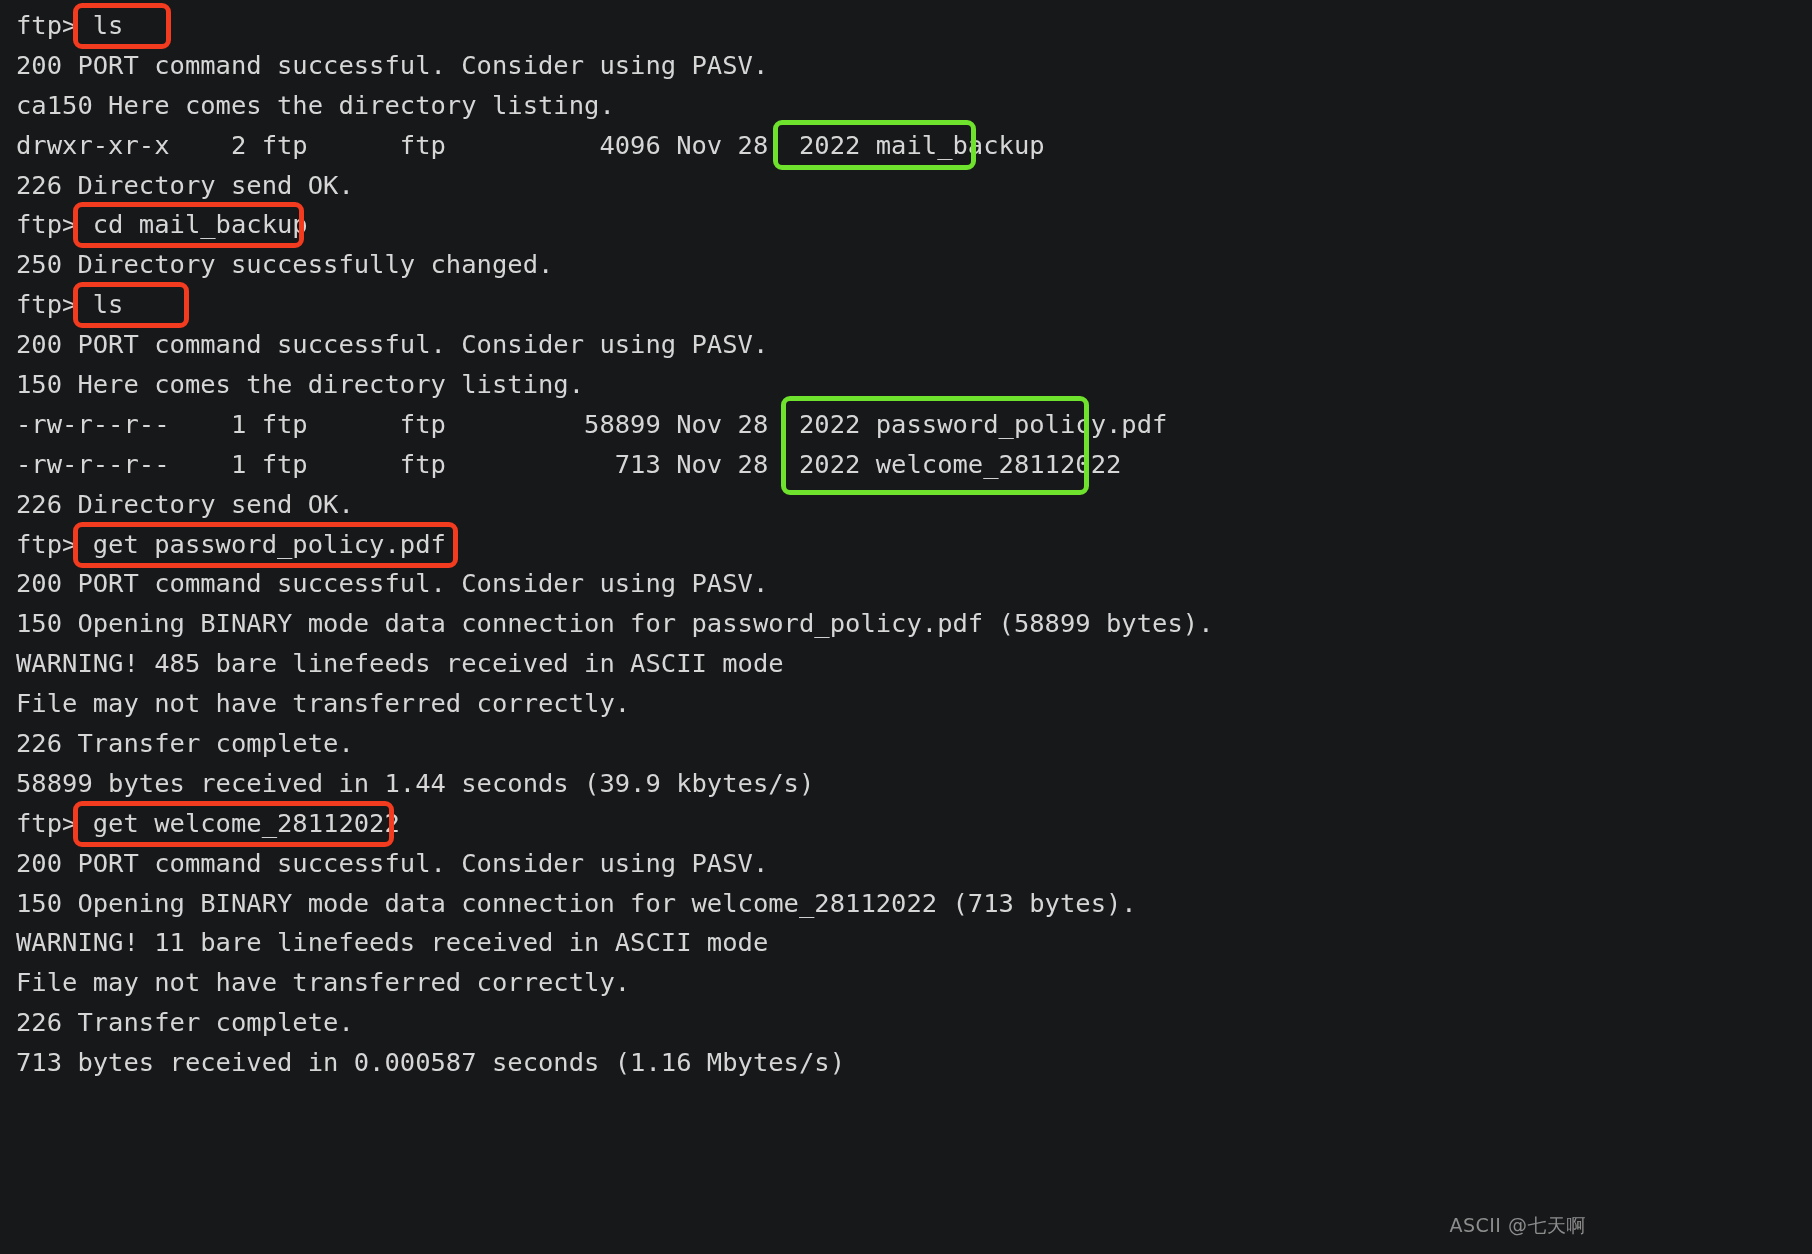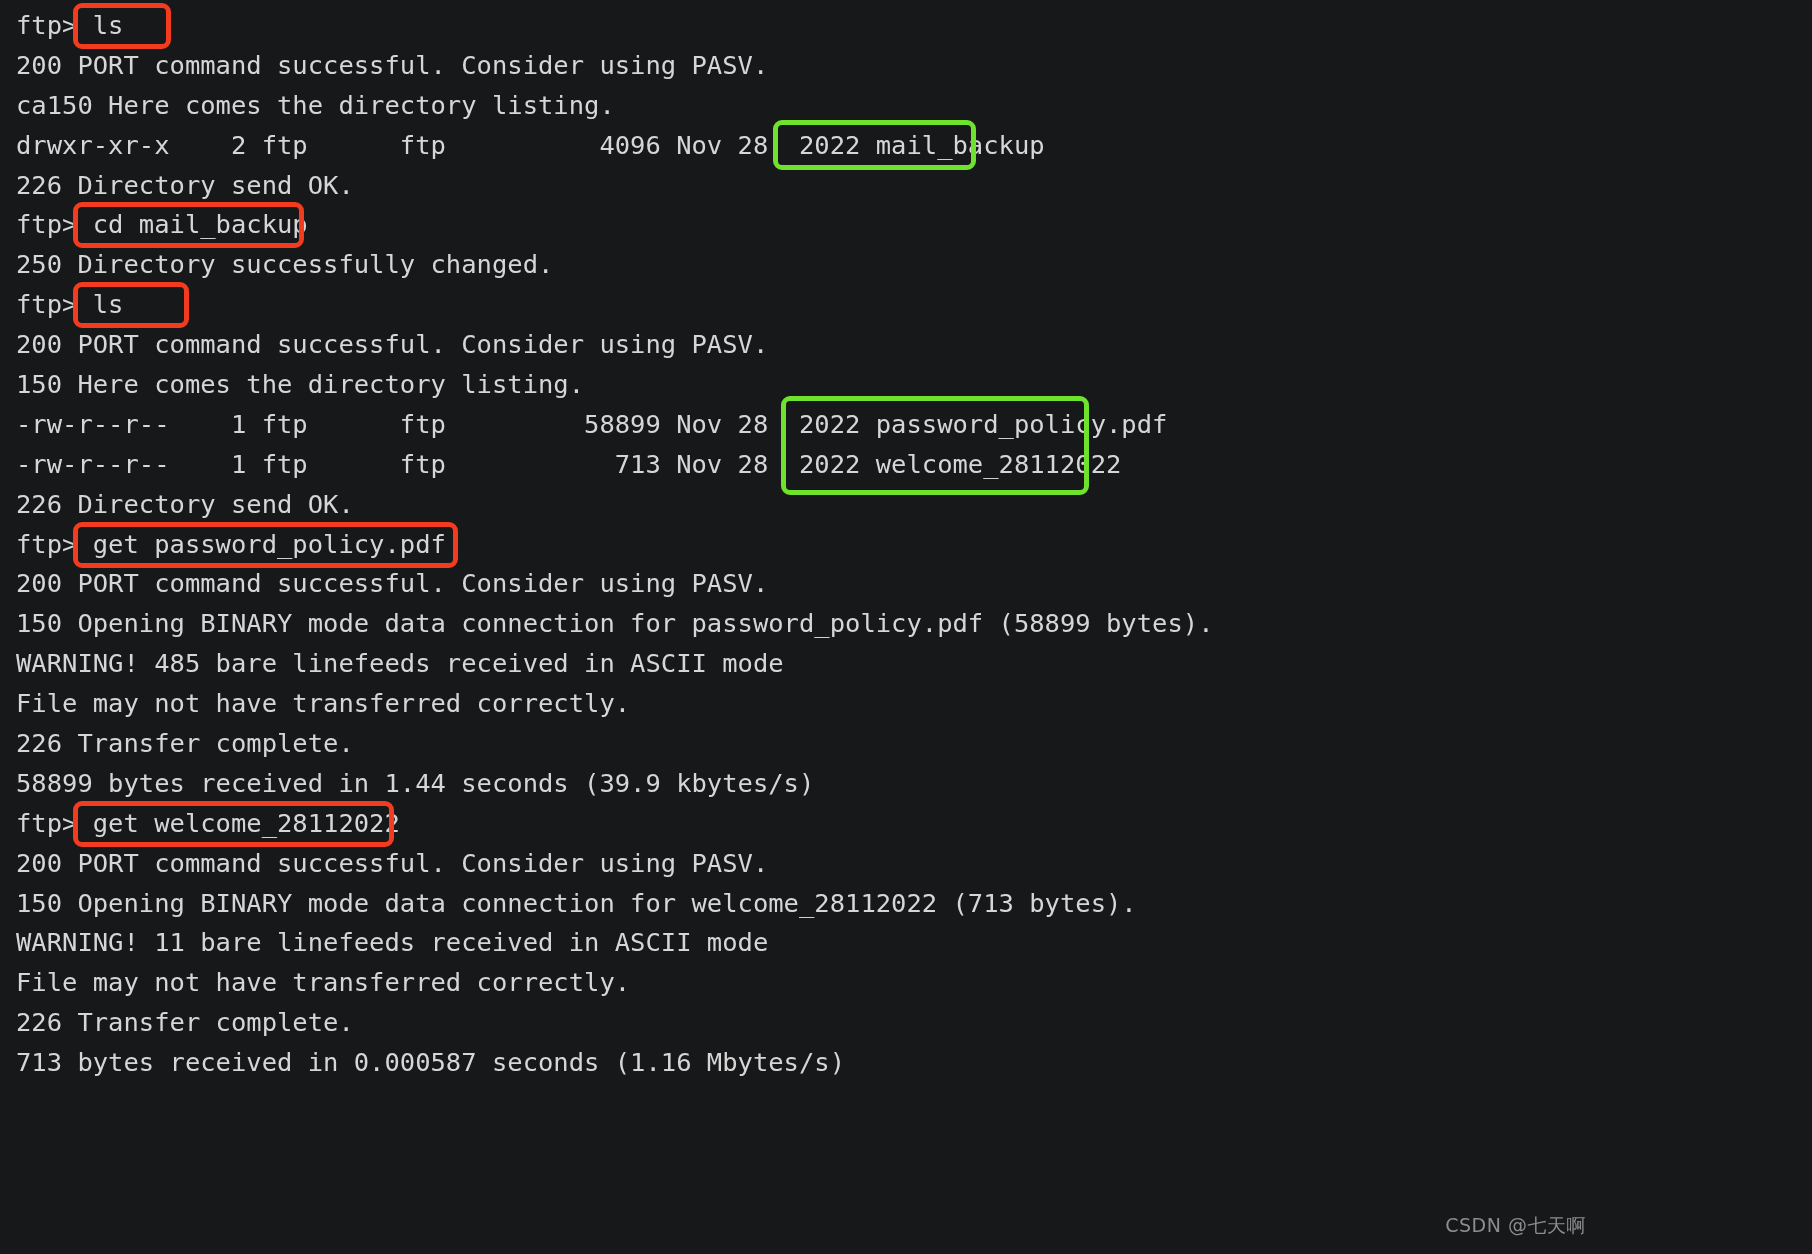--- a/index.html
+++ b/index.html
@@ -69,14 +69,14 @@
   <div class="overlay">
     <div class="hl red" style="left: 73px; top: 3px; width: 98px; height: 46px; border-color: rgb(243, 59, 31);"></div>
     <div class="hl red" style="left: 73px; top: 202px; width: 231px; height: 46px; border-color: rgb(243, 59, 31);"></div>
     <div class="hl red" style="left: 73px; top: 282px; width: 116px; height: 46px; border-color: rgb(243, 59, 31);"></div>
     <div class="hl red" style="left: 73px; top: 522px; width: 385px; height: 46px; border-color: rgb(243, 59, 31);"></div>
     <div class="hl red" style="left: 73px; top: 801px; width: 321px; height: 46px; border-color: rgb(243, 59, 31);"></div>
     <div class="hl green" style="left: 773px; top: 120px; width: 203px; height: 50px; border-color: rgb(110, 226, 44);"></div>
     <div class="hl green" style="left: 781px; top: 396px; width: 308px; height: 99px; border-color: rgb(110, 226, 44);"></div>
   </div>
 
-  <div id="watermark">CSDN @七天啊</div>
+  <div id="watermark">ASCII @七天啊</div>
 </div>
 
 </body></html>

